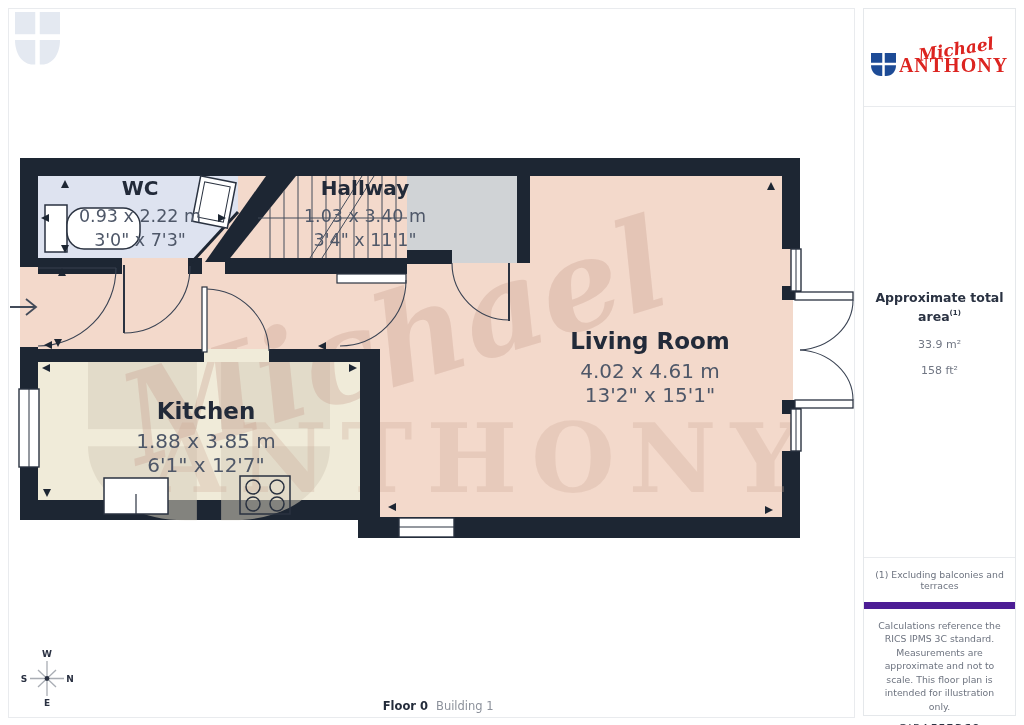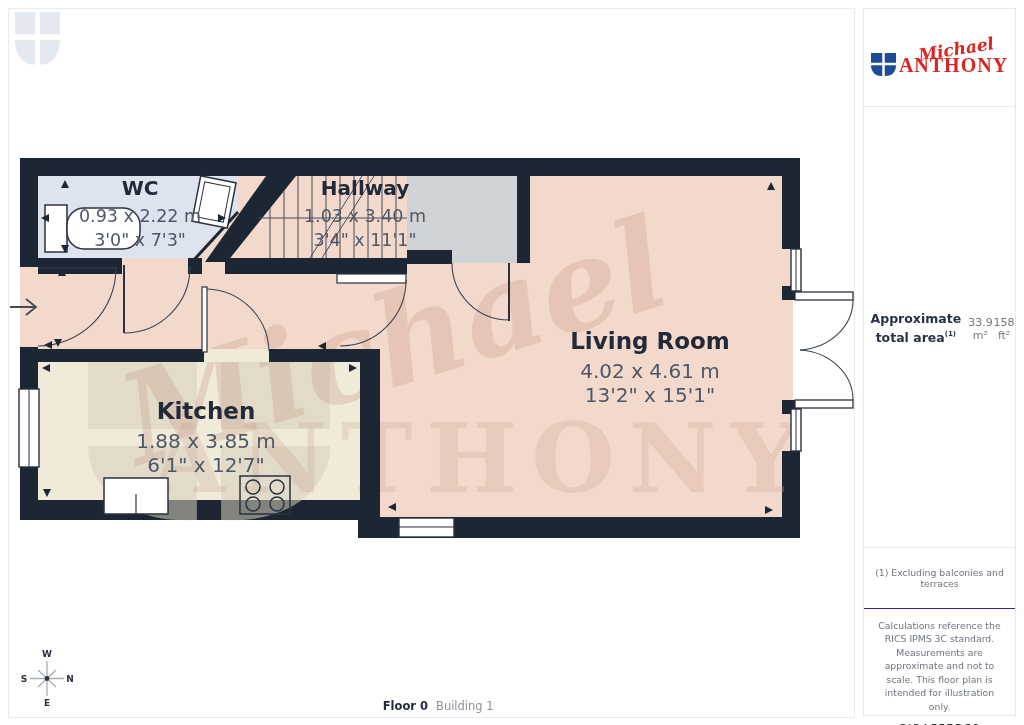--- a/index.html
+++ b/index.html
@@ -7,26 +7,26 @@
   #canvas{position:absolute;left:8px;top:8px;width:845px;height:708px;border:1px solid #e9ebee;background:#ffffff;}
   #plan-svg{position:absolute;left:0;top:0;width:860px;height:725px;}
   
   #sidebar{position:absolute;left:863px;top:8px;width:153px;height:708px;border:1px solid #e5e8eb;background:#ffffff;box-sizing:border-box;display:flex;flex-direction:column;}
   .sb-logo{height:97px;border-bottom:1px solid #e9ebee;display:flex;align-items:center;justify-content:center;}
   .logo-wrap{position:relative;display:flex;align-items:flex-end;}
   .logo-shield{margin-right:3px;margin-bottom:1px;}
   .logo-texts{display:flex;flex-direction:column;align-items:center;}
   .logo-script{font-family:"DejaVu Serif","Liberation Serif",serif;font-style:italic;font-weight:bold;font-size:17px;color:#dc2420;transform:rotate(-9deg);margin-bottom:-5px;margin-left:6px;letter-spacing:0px;}
   .logo-serif{font-family:"Liberation Serif",serif;font-weight:bold;font-size:20px;color:#dc2420;letter-spacing:1px;}
-  .sb-mid{flex:1;display:flex;flex-direction:row;align-items:center;justify-content:flex-end;text-align:center;}
+  .sb-mid{flex:1;display:flex;flex-direction:column;align-items:center;justify-content:center;text-align:center;}
   .area-title{font-size:12.5px;font-weight:bold;color:#2a3242;}
   .area-sup{font-size:7px;vertical-align:super;font-weight:bold;color:#2a3242;}
-  .area-val{font-size:11px;color:#707683;margin-top:4px;}
-  .sb-note1{height:44px;border-top:1px solid #e9ebee;display:flex;align-items:center;justify-content:center;font-size:9.3px;color:#6e7480;text-align:center;padding:8px 6px;}
-  .sb-note2{height:96px;border-top:1px solid #4c1d95;font-size:9.3px;color:#6e7480;text-align:center;padding:10px 11px 0 11px;line-height:1.45;}
+  .area-val{font-size:11px;color:#707683;margin-top:13px;}
+  .sb-note1{height:44px;border-top:1px solid #e9ebee;display:flex;align-items:center;justify-content:center;font-size:9.3px;color:#6e7480;text-align:center;padding:0 6px;}
+  .sb-note2{height:96px;border-top:7px solid #4c1d95;font-size:9.3px;color:#6e7480;text-align:center;padding:10px 11px 0 11px;line-height:1.45;}
   .brand{margin-top:8px;font-size:11px;color:#2a3242;letter-spacing:1.5px;}
   .brand b{letter-spacing:1px;}
   
   .room-name{font-family:"DejaVu Sans",sans-serif;font-weight:bold;fill:#222a39;}
   .room-dim{font-family:"DejaVu Sans",sans-serif;fill:#4e5768;}
   .wm-script{font-family:"DejaVu Serif","Liberation Serif",serif;font-style:italic;font-weight:bold;fill:#c79e8e;opacity:.33;}
   .wm-caps{font-family:"DejaVu Serif","Liberation Serif",serif;font-weight:bold;fill:#cba694;opacity:.28;letter-spacing:14px;}
   .compass-letter{font-family:"DejaVu Sans",sans-serif;font-weight:bold;font-size:9px;fill:#2a3142;}
   .footer-floor{font-family:"DejaVu Sans",sans-serif;font-weight:bold;font-size:11.5px;fill:#232b3a;}
   .footer-building{font-family:"DejaVu Sans",sans-serif;font-size:11.5px;fill:#8c919b;}

